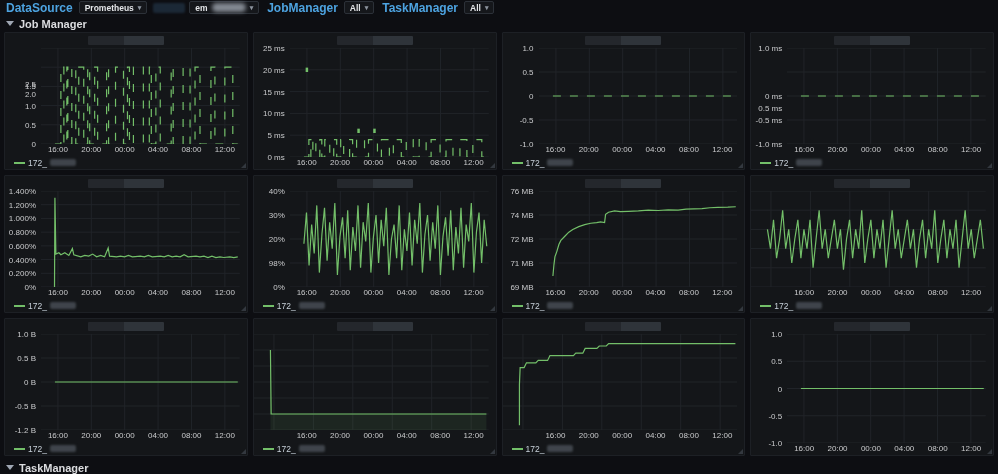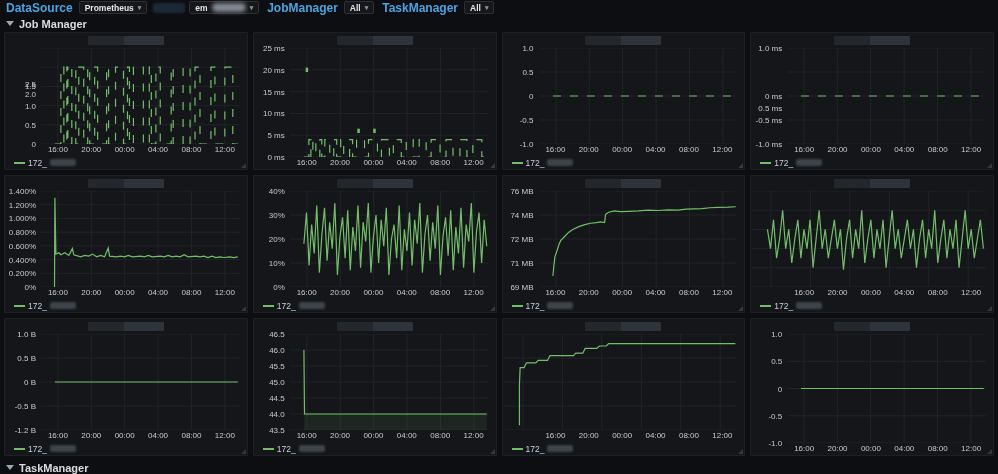--- a/index.html
+++ b/index.html
@@ -359,21 +359,21 @@
   <div class="panel">
     <div class="panel-header">
       <span class="redact-title-a"></span>
       <span class="redact-title-b"></span>
     </div>
     <div class="plot">
       <div class="yaxis">
           <span style="top: 0%;">40%</span>
           <span style="top: 25%;">30%</span>
           <span style="top: 50%;">20%</span>
-          <span style="top: 75%;">10%</span>
+          <span style="top: 75%;">98%</span>
           <span style="top: 100%;">0%</span>
         </div>
       <div class="chart-area">
         <svg preserveAspectRatio="none" viewBox="0 0 1000 100">
             <line x1="0" y1="0" x2="1000" y2="0" class="grid-line"></line>
             <line x1="0" y1="25" x2="1000" y2="25" class="grid-line"></line>
             <line x1="0" y1="50" x2="1000" y2="50" class="grid-line"></line>
             <line x1="0" y1="75" x2="1000" y2="75" class="grid-line"></line>
             <line x1="0" y1="100" x2="1000" y2="100" class="grid-line"></line>
             <line x1="85" y1="0" x2="85" y2="100" class="grid-line"></line>
@@ -533,29 +533,20 @@
     </div>
     <div class="resize-handle"></div>
   </div>
 
   <div class="panel">
     <div class="panel-header">
       <span class="redact-title-a"></span>
       <span class="redact-title-b"></span>
     </div>
     <div class="plot">
-      <div class="yaxis">
-          <span style="top: 0%;">46.5</span>
-          <span style="top: 16.6667%;">46.0</span>
-          <span style="top: 33.3333%;">45.5</span>
-          <span style="top: 50%;">45.0</span>
-          <span style="top: 66.6667%;">44.5</span>
-          <span style="top: 83.3333%;">44.0</span>
-          <span style="top: 100%;">43.5</span>
-        </div>
       <div class="chart-area">
         <svg preserveAspectRatio="none" viewBox="0 0 1000 100">
             <line x1="0" y1="0" x2="1000" y2="0" class="grid-line"></line>
             <line x1="0" y1="16.666666666666668" x2="1000" y2="16.666666666666668" class="grid-line"></line>
             <line x1="0" y1="33.333333333333336" x2="1000" y2="33.333333333333336" class="grid-line"></line>
             <line x1="0" y1="50" x2="1000" y2="50" class="grid-line"></line>
             <line x1="0" y1="66.66666666666667" x2="1000" y2="66.66666666666667" class="grid-line"></line>
             <line x1="0" y1="83.33333333333333" x2="1000" y2="83.33333333333333" class="grid-line"></line>
             <line x1="0" y1="100" x2="1000" y2="100" class="grid-line"></line>
             <line x1="85" y1="0" x2="85" y2="100" class="grid-line"></line>

